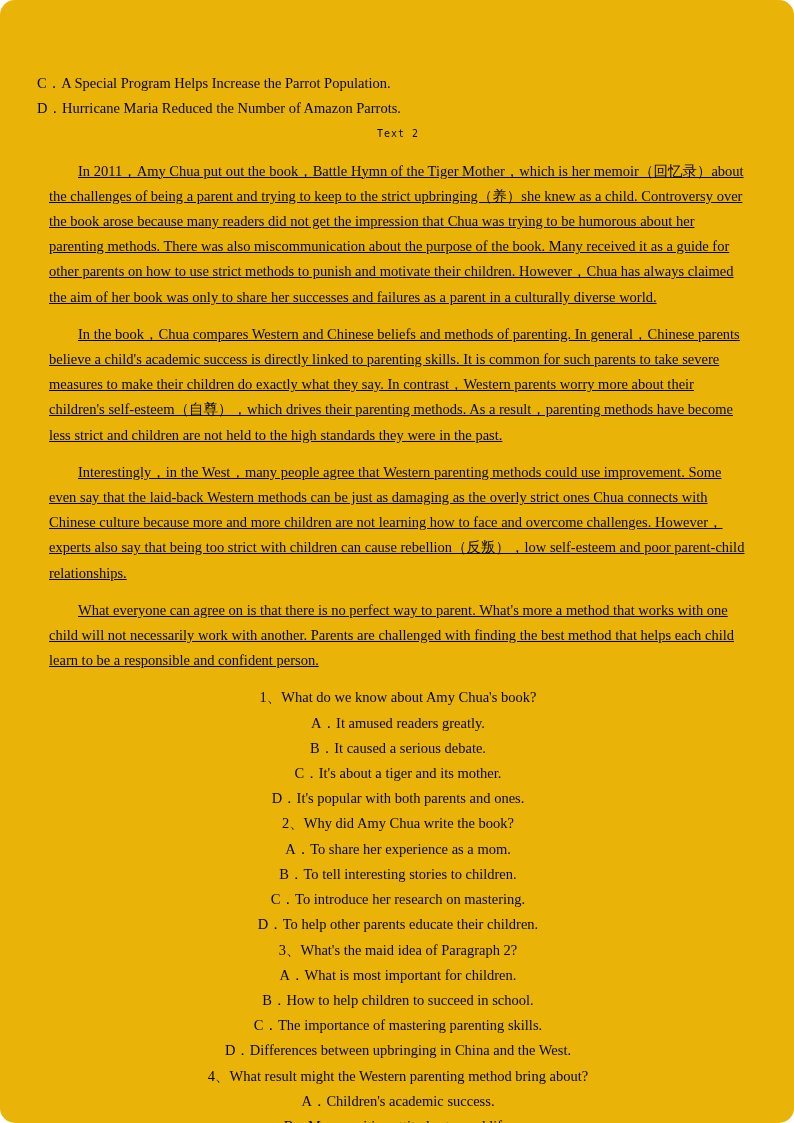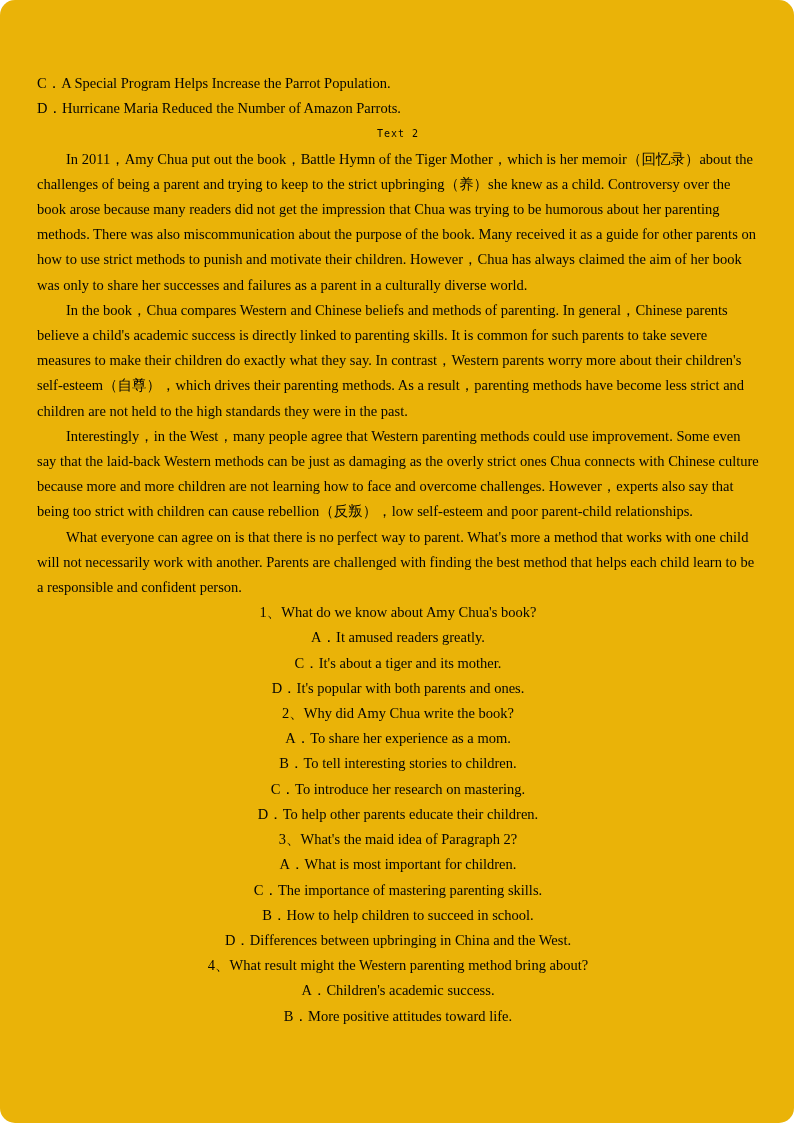--- a/index.html
+++ b/index.html
@@ -31,22 +31,23 @@
     white-space: nowrap;
   }
   .section-title {
     margin: 0;
     text-align: center;
     font-family: "DejaVu Sans Mono", "Liberation Mono", monospace;
     font-size: 10px;
     letter-spacing: 1px;
   }
   .para {
-    margin: 0;
+    margin: 12px;
     text-indent: 29px;
+    text-decoration: underline;
   }
   .question-block {
     margin: 0;
     text-align: center;
   }
   .stem {
     margin: 0;
     white-space: nowrap;
   }
 </style>
@@ -62,37 +63,38 @@
     <div class="section-title">Text 2</div>
 
     <p class="para">In 2011，Amy Chua put out the book，Battle Hymn of the Tiger Mother，which is her memoir（回忆录）about the challenges of being a parent and trying to keep to the strict upbringing（养）she knew as a child. Controversy over the book arose because many readers did not get the impression that Chua was trying to be humorous about her parenting methods. There was also miscommunication about the purpose of the book. Many received it as a guide for other parents on how to use strict methods to punish and motivate their children. However，Chua has always claimed the aim of her book was only to share her successes and failures as a parent in a culturally diverse world.</p>
     <p class="para">In the book，Chua compares Western and Chinese beliefs and methods of parenting. In general，Chinese parents believe a child's academic success is directly linked to parenting skills. It is common for such parents to take severe measures to make their children do exactly what they say. In contrast，Western parents worry more about their children's self-esteem（自尊），which drives their parenting methods. As a result，parenting methods have become less strict and children are not held to the high standards they were in the past.</p>
     <p class="para">Interestingly，in the West，many people agree that Western parenting methods could use improvement. Some even say that the laid-back Western methods can be just as damaging as the overly strict ones Chua connects with Chinese culture because more and more children are not learning how to face and overcome challenges. However，experts also say that being too strict with children can cause rebellion（反叛），low self-esteem and poor parent-child relationships.</p>
     <p class="para">What everyone can agree on is that there is no perfect way to parent. What's more a method that works with one child will not necessarily work with another. Parents are challenged with finding the best method that helps each child learn to be a responsible and confident person.</p>
 
     <div class="question-block">
       <div class="stem">1、What do we know about Amy Chua's book?</div>
       <div class="option-line">A．It amused readers greatly.</div>
+      <div class="option-line">B．It caused a serious debate.</div>
       <div class="option-line">C．It's about a tiger and its mother.</div>
       <div class="option-line">D．It's popular with both parents and ones.</div>
     </div>
 
     <div class="question-block">
       <div class="stem">2、Why did Amy Chua write the book?</div>
       <div class="option-line">A．To share her experience as a mom.</div>
       <div class="option-line">B．To tell interesting stories to children.</div>
       <div class="option-line">C．To introduce her research on mastering.</div>
       <div class="option-line">D．To help other parents educate their children.</div>
     </div>
 
     <div class="question-block">
       <div class="stem">3、What's the maid idea of Paragraph 2?</div>
       <div class="option-line">A．What is most important for children.</div>
+      <div class="option-line">B．How to help children to succeed in school.</div>
       <div class="option-line">C．The importance of mastering parenting skills.</div>
-      <div class="option-line">B．How to help children to succeed in school.</div>
       <div class="option-line">D．Differences between upbringing in China and the West.</div>
     </div>
 
     <div class="question-block">
       <div class="stem">4、What result might the Western parenting method bring about?</div>
       <div class="option-line">A．Children's academic success.</div>
       <div class="option-line">B．More positive attitudes toward life.</div>
     </div>
 
   </div>

